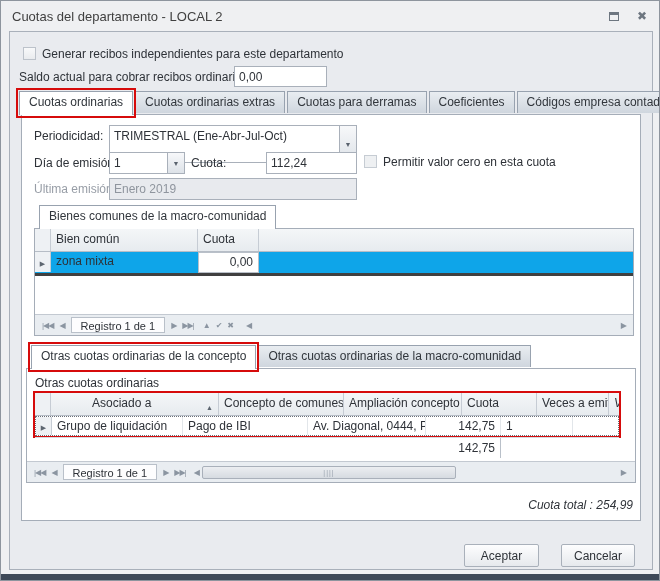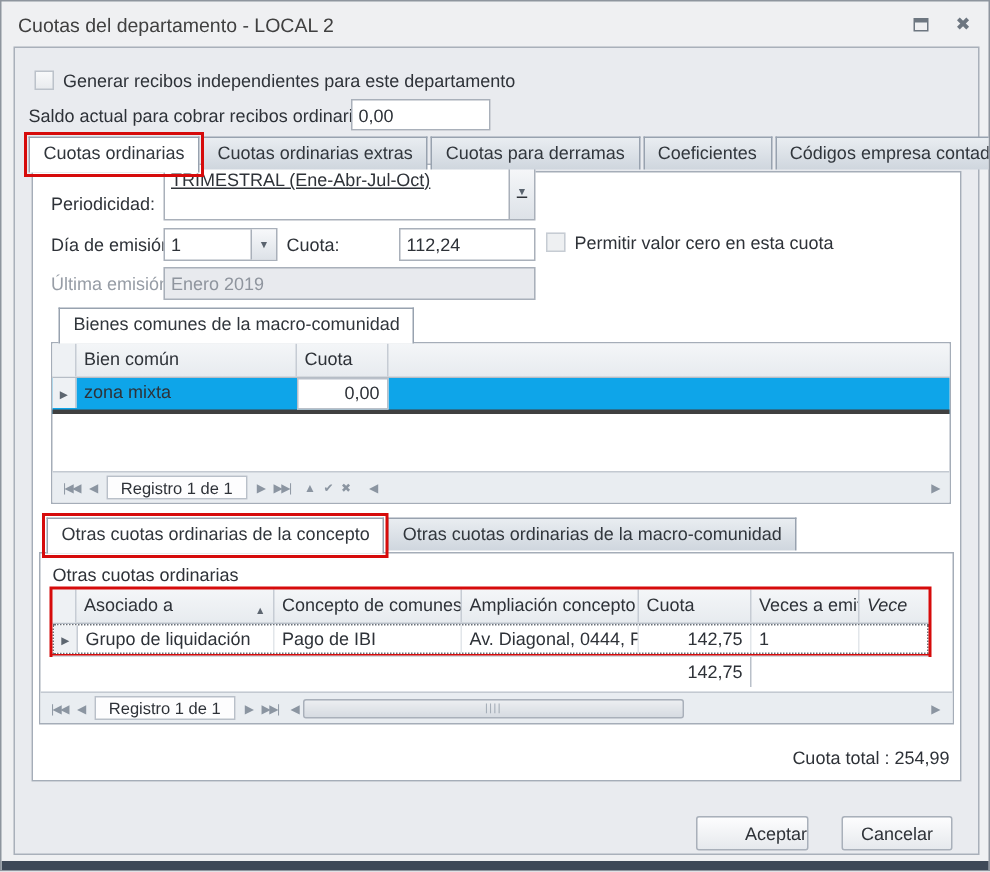--- a/index.html
+++ b/index.html
@@ -81,21 +81,21 @@
     <div class="tab sel hl">Cuotas ordinarias</div>
     <div class="tab">Cuotas ordinarias extras</div>
     <div class="tab">Cuotas para derramas</div>
     <div class="tab">Coeficientes</div>
     <div class="tab">Códigos empresa contadora</div>
   </div>
 
   <div class="page" style="left:20px;top:113px;width:620px;height:407px;"></div>
 
   <span class="lbl" style="left:33px;top:128px;">Periodicidad:</span>
-  <div class="combo" style="left:108px;top:108px;width:248px;height:38px;text-decoration:underline;">
+  <div class="combo" style="left:108px;top:124px;width:248px;height:38px;">
     <span class="val">TRIMESTRAL (Ene-Abr-Jul-Oct)</span>
     <span class="ddbtn">▼</span>
   </div>
 
   <span class="lbl" style="left:33px;top:155px;">Día de emisión:</span>
   <div class="combo" style="left:108px;top:151px;width:76px;height:22px;">
     <span class="val">1</span>
     <span class="ddbtn">▼</span>
   </div>
   <span class="lbl" style="left:190px;top:155px;">Cuota:</span>
@@ -143,21 +143,21 @@
   <div class="tabs" style="left:30px;top:344px;z-index:2;">
     <div class="tab sel hl">Otras cuotas ordinarias de la concepto</div>
     <div class="tab">Otras cuotas ordinarias de la macro-comunidad</div>
   </div>
   <div class="panel" style="left:25px;top:367px;width:610px;height:115px;">
     <span class="lbl" style="left:8px;top:7px;">Otras cuotas ordinarias</span>
 
     <div class="grid hl0" style="left:8px;top:24px;width:584px;">
       <div class="g-row g-h">
         <div class="g-hc g-ind" style="width:16px;height:22px;border-bottom:none;"></div>
-        <div class="g-hc" style="width:132px;">
+        <div class="g-hc" style="width:132px;margin-left:36px;">
           <span>Asociado a</span>
           <span class="sort">▲</span>
         </div>
         <div class="g-hc" style="width:125px;">
           <span>Concepto de comunes</span>
           <span class="sort">▲</span>
         </div>
         <div class="g-hc" style="width:118px;">
           <span>Ampliación concepto</span>
         </div>
@@ -197,19 +197,19 @@
         <span class="nico">◀</span>
         <div class="thumb" style="width:58%;">
           <span class="grip">||||</span>
         </div>
         <span style="flex:1;"></span>
         <span class="nico">▶</span>
       </div>
     </div>
   </div>
 
-  <span class="lbl" style="left:332px;top:497px;width:300px;text-align:right;">Cuota total : 254,99</span>
-
-  <div class="btn" style="left:463px;top:543px;width:75px;height:23px;text-align:right;">Aceptar</div>
+  <span class="lbl" style="left:332px;top:497px;width:300px;text-align:right;font-style:italic;">Cuota total : 254,99</span>
+
+  <div class="btn" style="left:463px;top:543px;width:75px;height:23px;">Aceptar</div>
   <div class="btn" style="left:560px;top:543px;width:74px;height:23px;">Cancelar</div>
 
   <div class="bottomstrip"></div>
 </div>
 
 </body></html>

